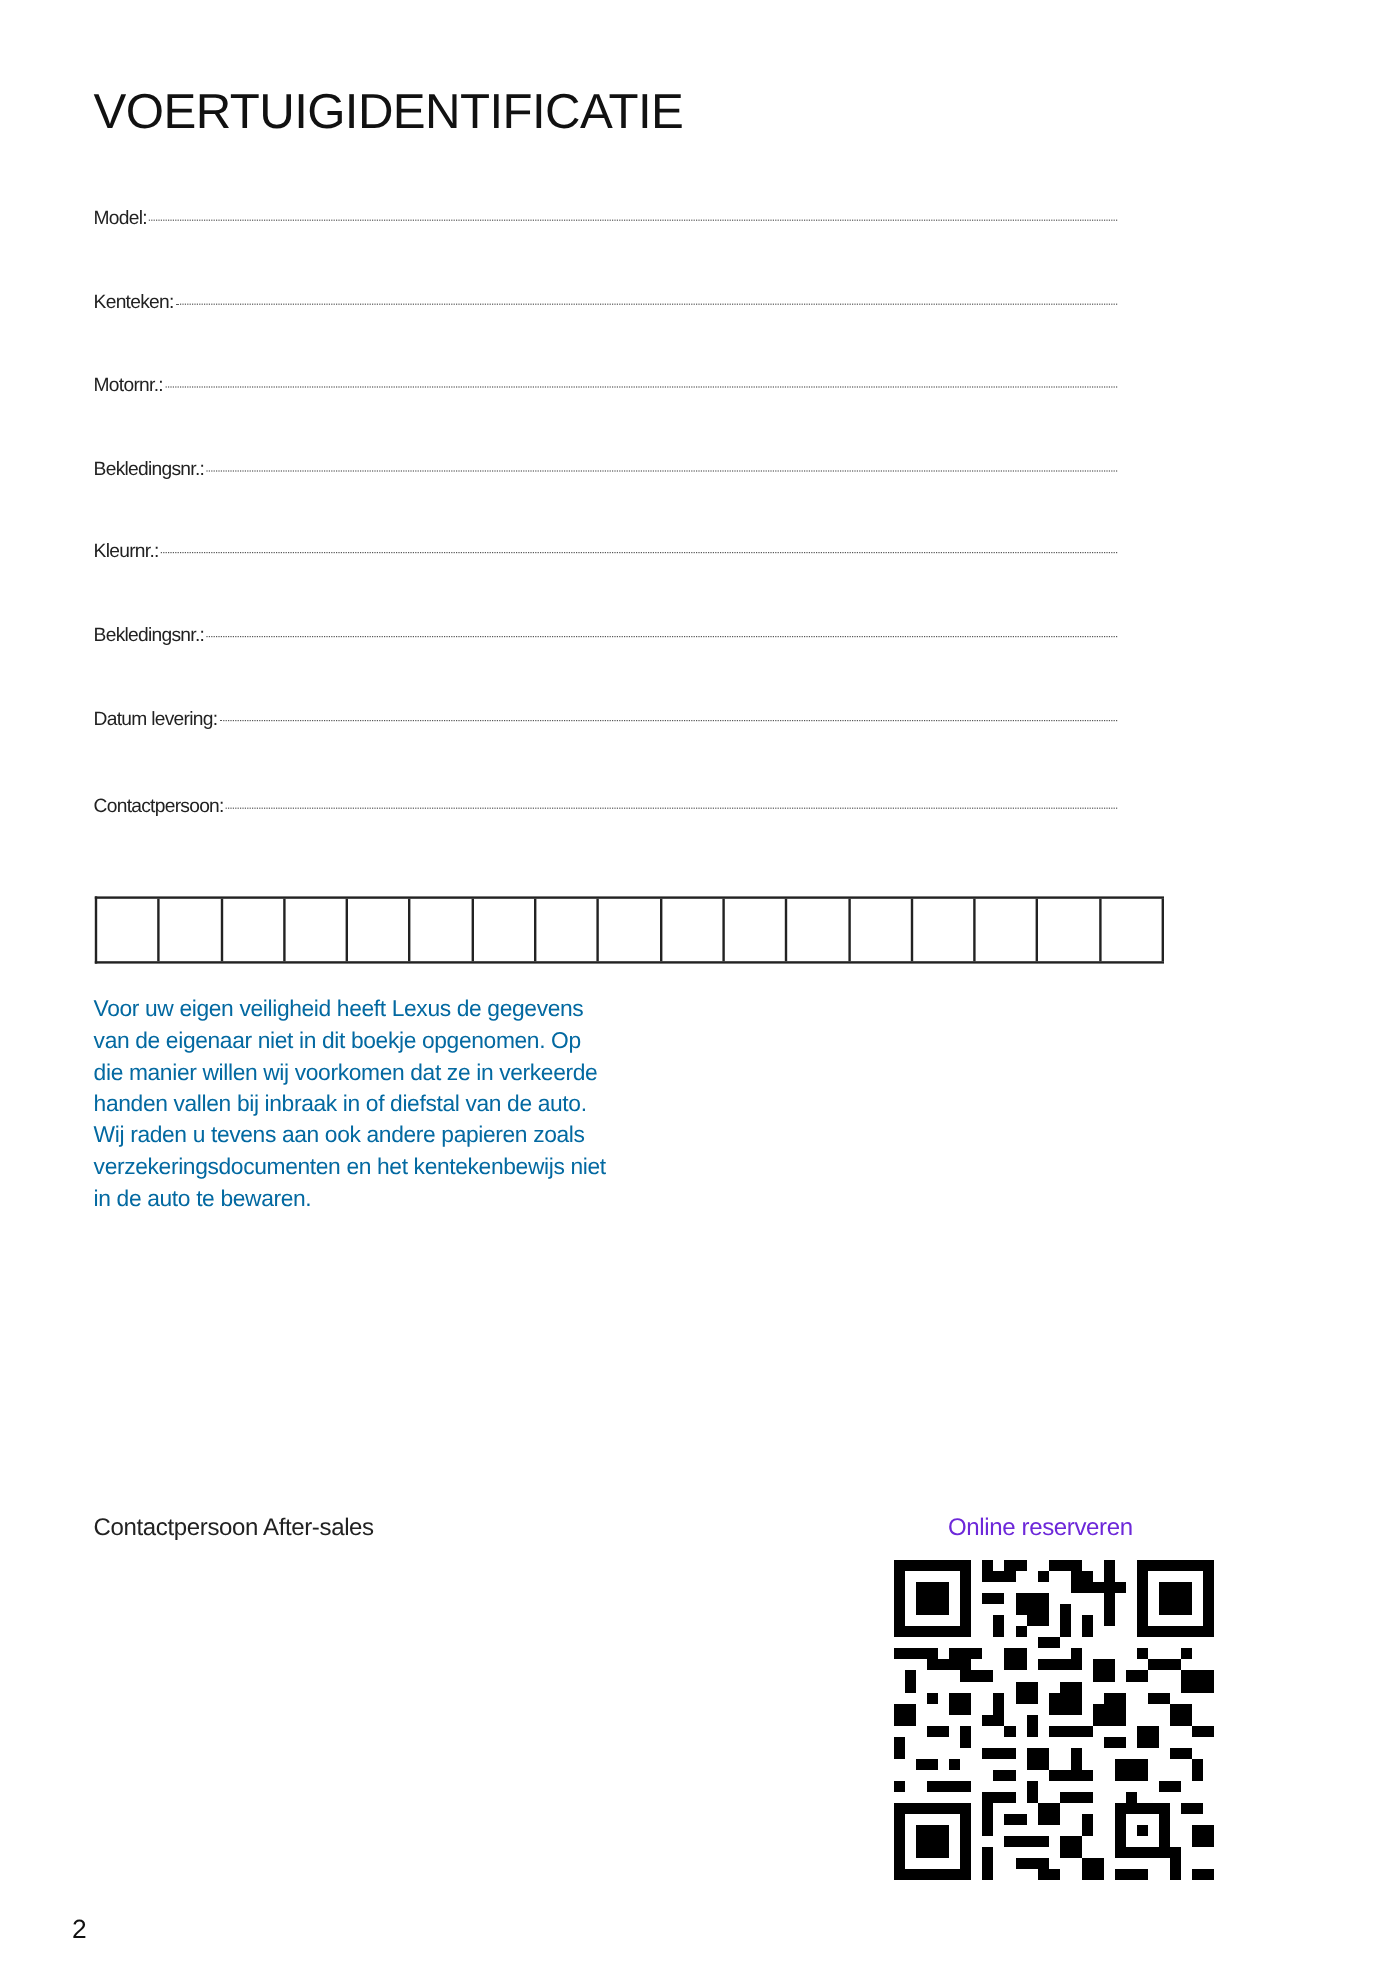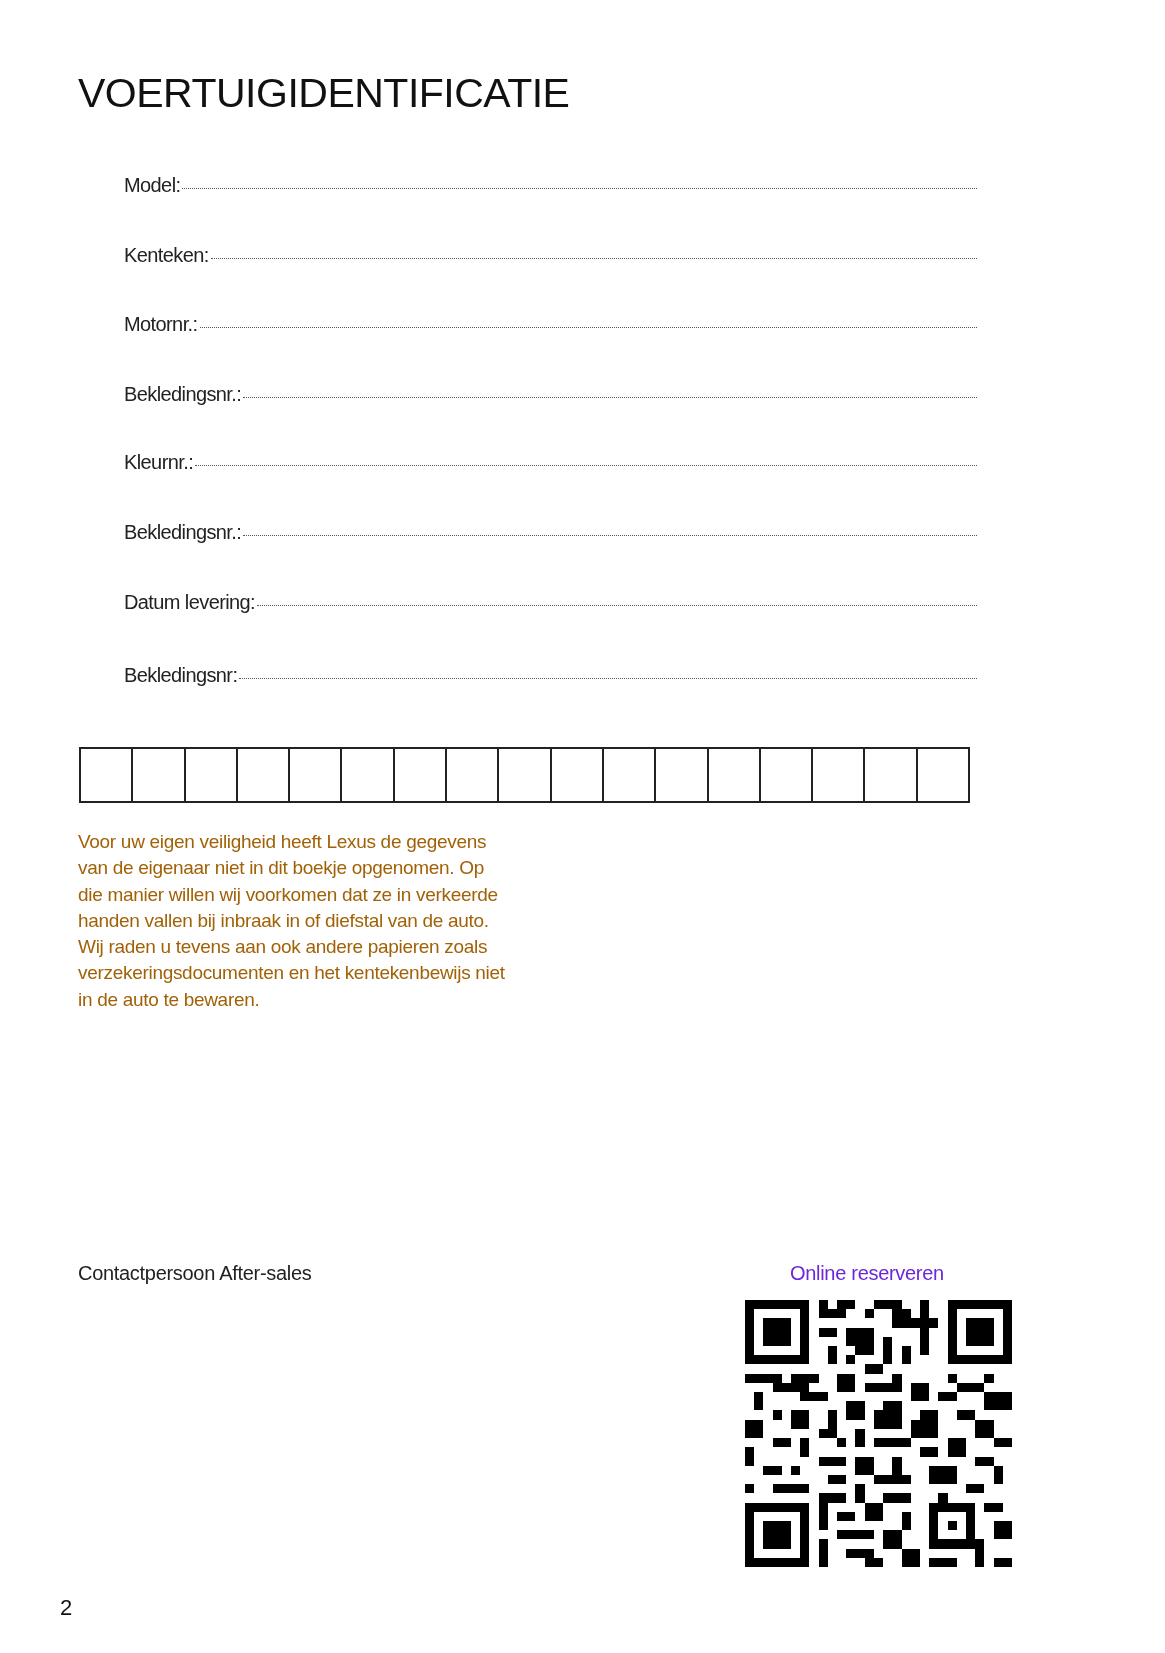--- a/index.html
+++ b/index.html
@@ -1,28 +1,28 @@
 <!DOCTYPE html>
 <html><head>
 <meta charset="utf-8">
 <style>
   html, body { margin: 0; padding: 0; background: #ffffff; }
   body { width: 1165px; height: 1653px; position: relative; overflow: hidden;
          font-family: "Liberation Sans", "DejaVu Sans", sans-serif; color: #1a1a1a; }
   .title { position: absolute; left: 78px; top: 70px; font-size: 41px; letter-spacing: -0.5px;
            font-weight: normal; margin: 0; color: #111; }
   .field { position: absolute; left: 78px; width: 853px; display: flex; align-items: baseline;
-           font-size: 20px; letter-spacing: -0.6px; color: #222; margin-left: 46px; }
+           font-size: 16px; letter-spacing: -0.6px; color: #222; }
   .field .label { white-space: nowrap; }
   .field .dots { flex: 1; border-bottom: 1.5px dotted #555; height: 1px; margin-left: 2px;
                  transform: translateY(-3px); }
   .boxes { position: absolute; left: 79px; top: 747px; display: flex; border: 2px solid #222; border-right: none; }
   .box { width: 52.3px; height: 52px; border-right: 2px solid #222; box-sizing: border-box; }
   .note { position: absolute; left: 78px; top: 829px; width: 430px; font-size: 19px;
-          line-height: 26.3px; color: #a16207; margin: 0; letter-spacing: -0.3px; }
+          line-height: 26.3px; color: #0369a1; margin: 0; letter-spacing: -0.3px; }
   .contact { position: absolute; left: 78px; top: 1262px; font-size: 20px; color: #222; letter-spacing: -0.3px; }
   .online { position: absolute; left: 790px; top: 1262px; font-size: 20px; color: #6d28d9; letter-spacing: -0.3px; }
   .qr { position: absolute; left: 745px; top: 1300px; width: 267px; height: 267px; }
   .pagenum { position: absolute; left: 60px; top: 1595px; font-size: 22px; color: #111; }
 </style>
 </head>
 <body>
 
 <h1 class="title">VOERTUIGIDENTIFICATIE</h1>
 
@@ -48,21 +48,21 @@
 </div>
 <div class="field" style="top:521px">
   <span class="label">Bekledingsnr.:</span>
   <span class="dots"></span>
 </div>
 <div class="field" style="top:591px">
   <span class="label">Datum levering:</span>
   <span class="dots"></span>
 </div>
 <div class="field" style="top:664px">
-  <span class="label">Bekledingsnr:</span>
+  <span class="label">Contactpersoon:</span>
   <span class="dots"></span>
 </div>
 
 <div class="boxes" id="boxes">
     <div class="box"></div>
     <div class="box"></div>
     <div class="box"></div>
     <div class="box"></div>
     <div class="box"></div>
     <div class="box"></div>

